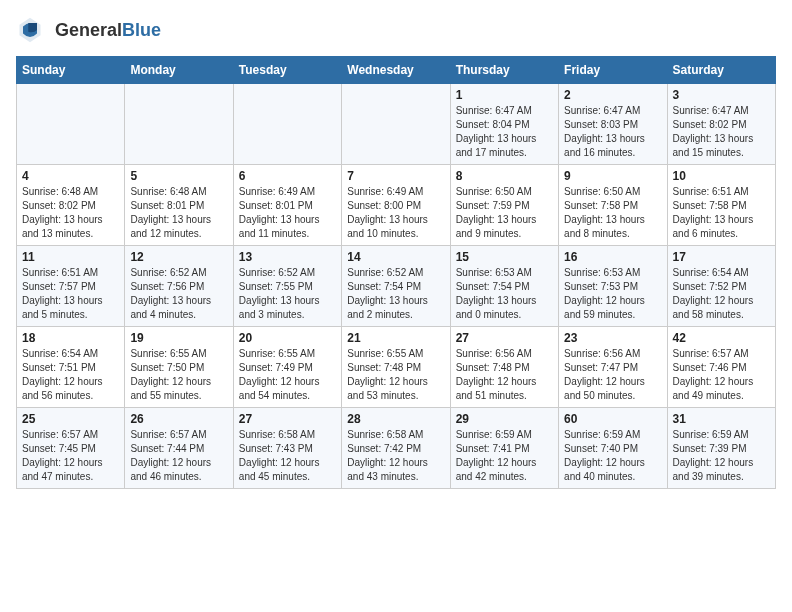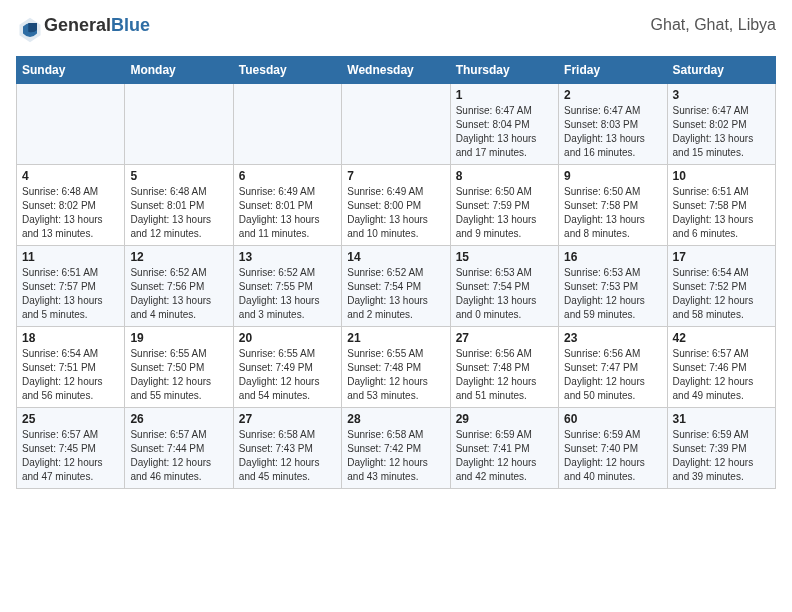--- a/index.html
+++ b/index.html
@@ -11,21 +11,22 @@
       padding: 16px;
     }
     .header {
       display: flex;
       justify-content: space-between;
       align-items: flex-start;
       margin-bottom: 12px;
     }
     .logo {
       display: flex;
-      gap: 0;
+      align-items: center;
+      gap: 11px;
     }
     .logo-text-general { font-size: 18px; font-weight: bold; color: #333; }
     .logo-text-blue { font-size: 18px; font-weight: bold; color: #2e6da4; }
     .logo-icon {
       width: 28px;
       height: 28px;
     }
     .title-block { text-align: right; }
     .title-block h1 { font-size: 36px; font-weight: bold; color: #333; line-height: 1.1; }
     .title-block h2 { font-size: 16px; font-weight: normal; color: #555; }
@@ -75,21 +76,20 @@
       <path d="M8 12 Q16 4 24 12 L24 20 Q16 28 8 20 Z" fill="#2e6da4"></path>
       <path d="M14 8 L24 8 L24 16 Q20 20 14 18 Z" fill="#1a4a7a"></path>
     </svg>
     <div>
       <div style="line-height:1">
         <span class="logo-text-general">General</span><span class="logo-text-blue">Blue</span>
       </div>
     </div>
   </div>
   <div class="title-block">
-    <h2>Ghat, Ghat, Libya</h2>
   </div>
 </div>
 
 <table>
   <thead>
     <tr>
     <th>Sunday</th>
         <th>Monday</th>
         <th>Tuesday</th>
         <th>Wednesday</th>

